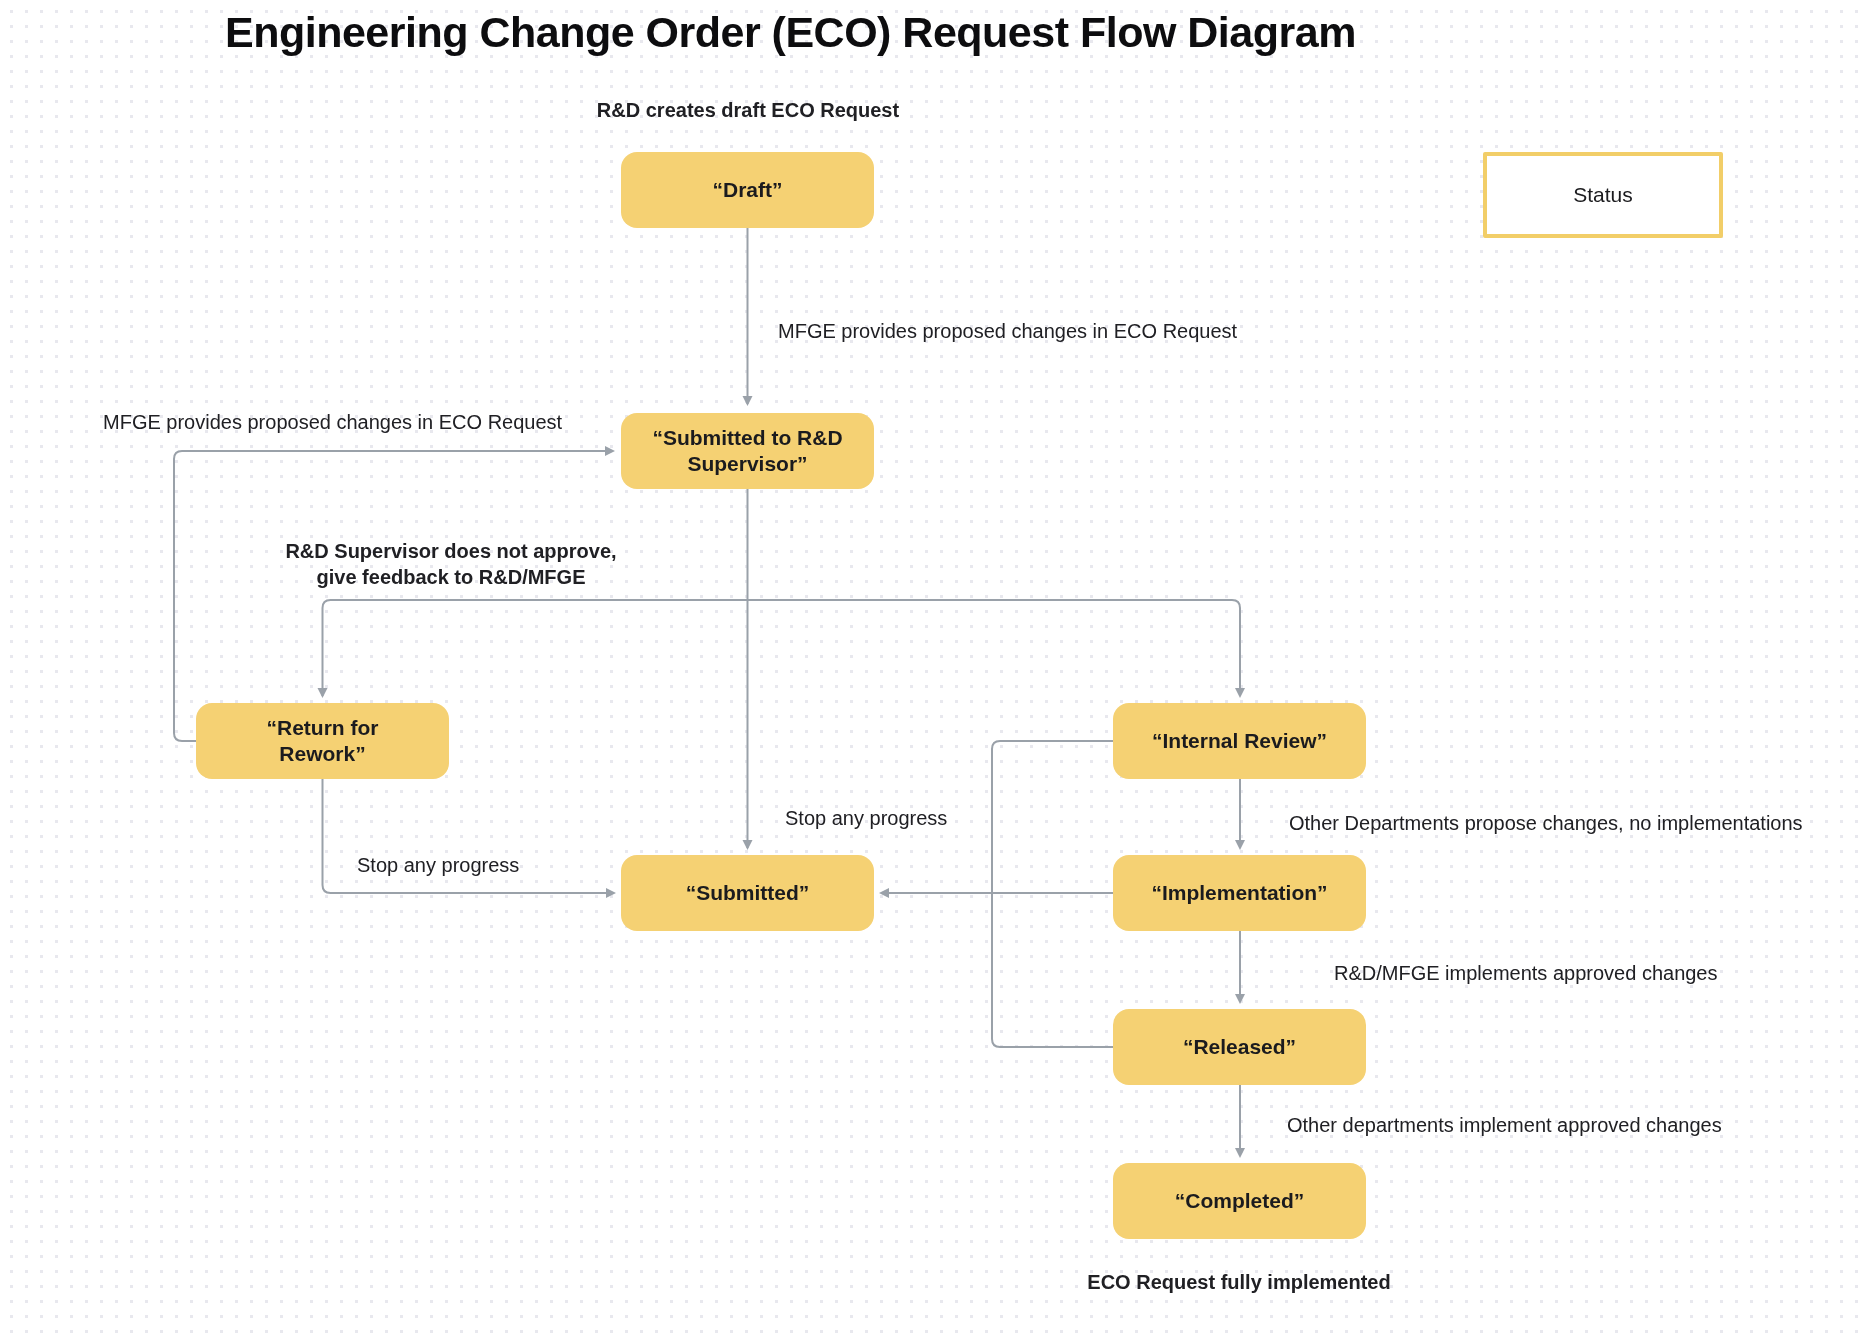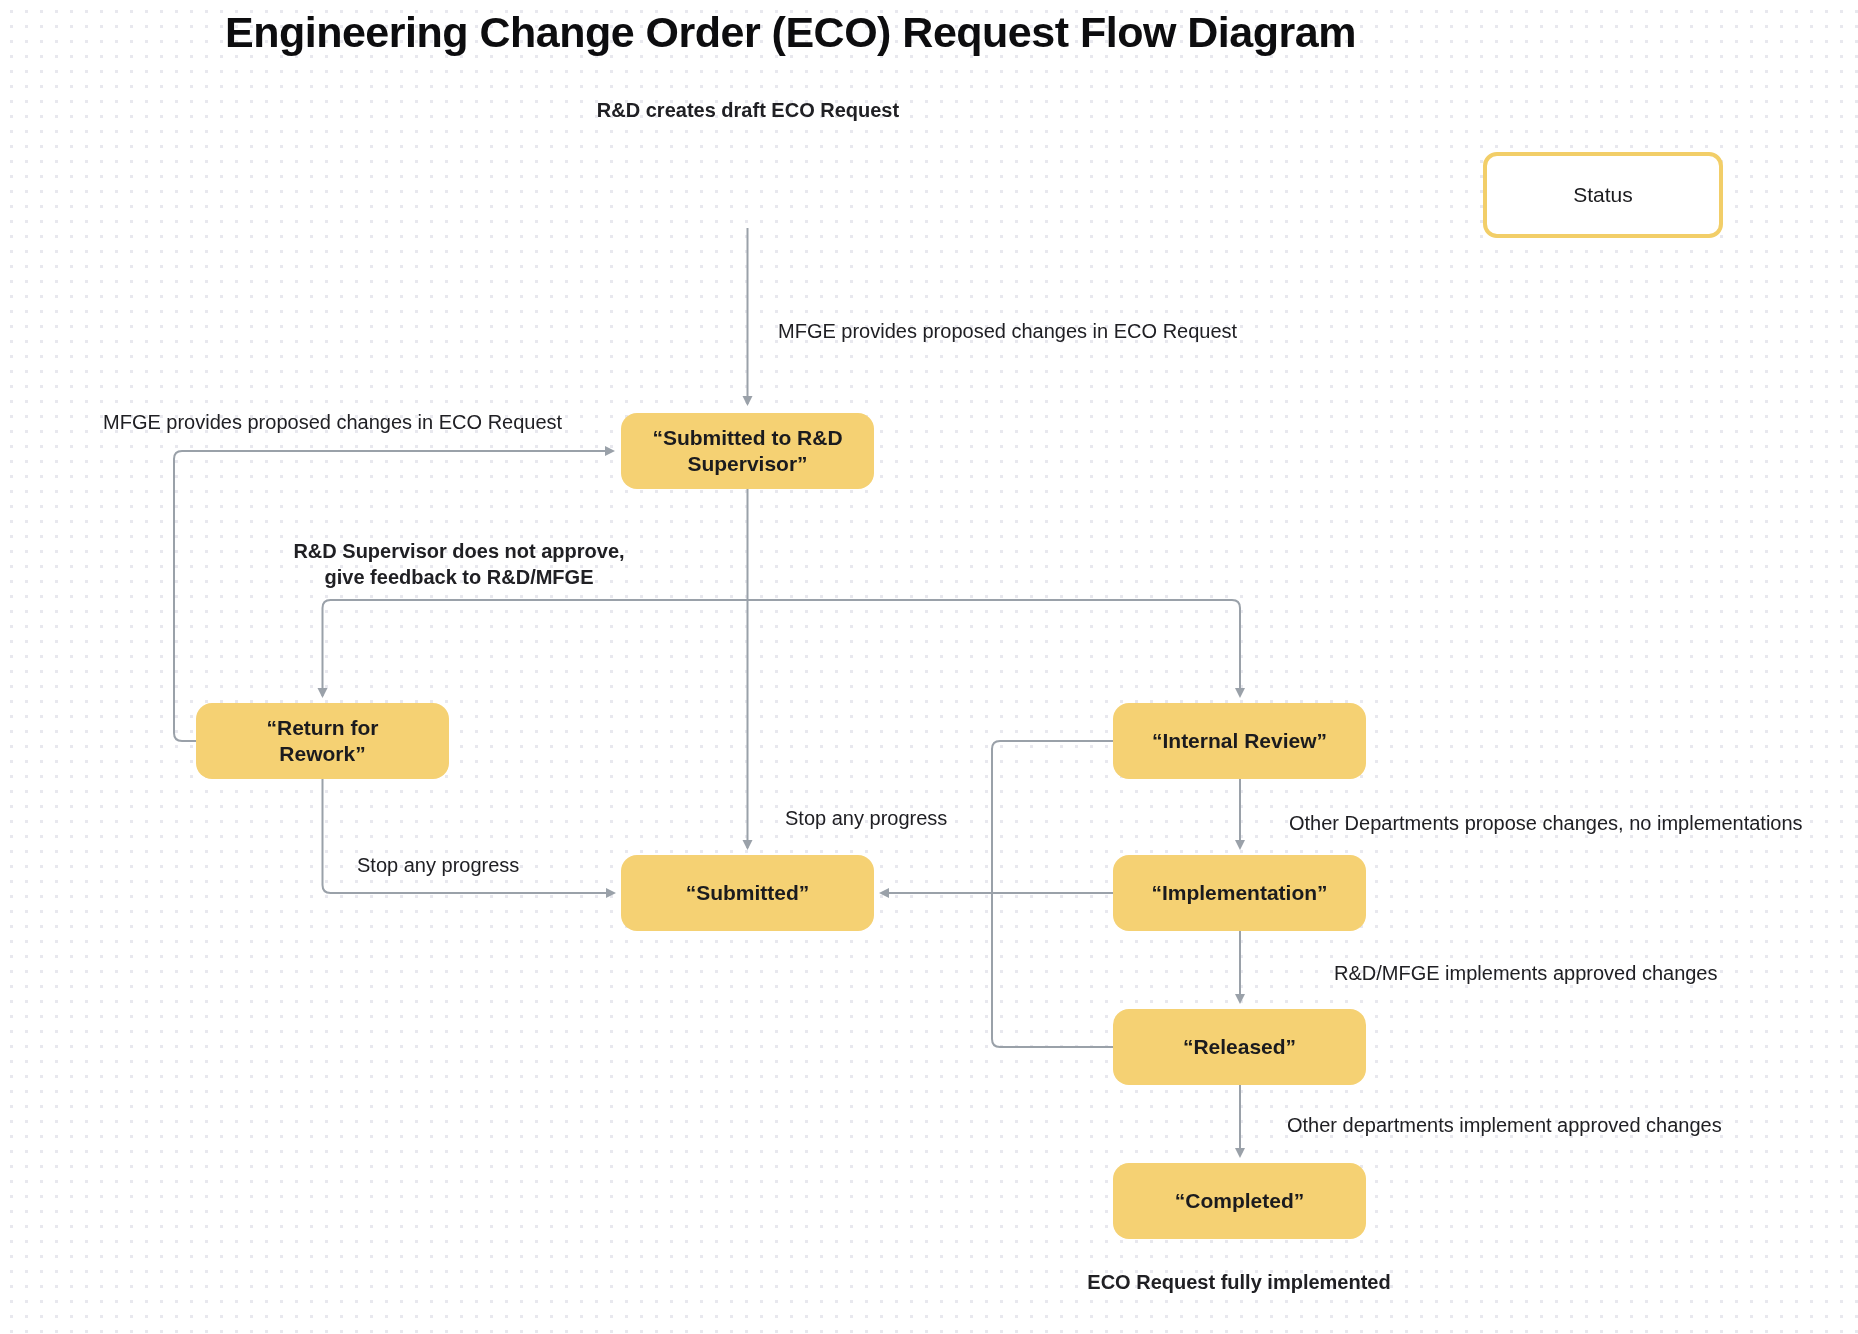--- a/index.html
+++ b/index.html
@@ -20,21 +20,21 @@
   .edges{position:absolute;left:0;top:0;}
   .node{
     position:absolute;width:253px;height:76px;
     background:#F5D173;border-radius:16px;
     display:flex;align-items:center;justify-content:center;text-align:center;
     font-size:21px;font-weight:bold;color:#1b1b1e;line-height:1.25;
     padding:0 28px;box-sizing:border-box;
   }
   .legend{
     position:absolute;width:240px;height:86px;
-    background:#ffffff;border:4px solid #F2CE68;border-radius:14px;
+    background:#ffffff;border:4px solid #F2CE68;border-radius:2px;
     display:flex;align-items:center;justify-content:center;
     font-size:21px;color:#1b1b1e;box-sizing:border-box;
   }
   .elabel{
     position:absolute;font-size:20px;color:#202024;line-height:26px;
     white-space:pre-line;
   }
   .center{text-align:center;font-weight:bold;}
 </style>
 </head>
@@ -59,20 +59,23 @@
       <path marker-end="url(#arrow)" d="M322.5 779 L322.5 885 Q322.5 893 330.5 893 L614 893"></path>
       <path d="M1113 741 L1000 741 Q992 741 992 749 L992 893"></path>
       <path d="M1113 1047 L1000 1047 Q992 1047 992 1039 L992 893"></path>
       <path marker-end="url(#arrow)" d="M1113 893 L881 893"></path>
       <path marker-end="url(#arrow)" d="M1240 779 L1240 848"></path>
       <path marker-end="url(#arrow)" d="M1240 931 L1240 1002"></path>
       <path marker-end="url(#arrow)" d="M1240 1085 L1240 1156"></path>
     </g>
   </svg>
 
+  <div class="node" style="left:621px;top:152px;">
+      <span>“Draft”</span>
+    </div>
   <div class="node" style="left:621px;top:413px;">
       <span>“Submitted to R&amp;D Supervisor”</span>
     </div>
   <div class="node" style="left:196px;top:703px;">
       <span>“Return for Rework”</span>
     </div>
   <div class="node" style="left:1113px;top:703px;">
       <span>“Internal Review”</span>
     </div>
   <div class="node" style="left:621px;top:855px;">
@@ -88,21 +91,21 @@
       <span>“Completed”</span>
     </div>
 
   <div class="legend" style="left:1483px;top:152px;">
       <span>Status</span>
     </div>
 
   <div class="elabel center" style="left:548px;top:97px;width:400px;">R&amp;D creates draft ECO Request</div>
   <div class="elabel" style="left:778px;top:318px;">MFGE provides proposed changes in ECO Request</div>
   <div class="elabel" style="left:103px;top:409px;">MFGE provides proposed changes in ECO Request</div>
-  <div class="elabel center" style="left:259px;top:538px;width:400px;">R&amp;D Supervisor does not approve,
+  <div class="elabel center" style="left:251px;top:538px;width:400px;">R&amp;D Supervisor does not approve,
 give feedback to R&amp;D/MFGE</div>
   <div class="elabel" style="left:785px;top:805px;">Stop any progress</div>
   <div class="elabel" style="left:357px;top:852px;">Stop any progress</div>
   <div class="elabel" style="left:1289px;top:810px;">Other Departments propose changes, no implementations</div>
   <div class="elabel" style="left:1334px;top:960px;">R&amp;D/MFGE implements approved changes</div>
   <div class="elabel" style="left:1287px;top:1112px;">Other departments implement approved changes</div>
   <div class="elabel center" style="left:1039px;top:1269px;width:400px;">ECO Request fully implemented</div>
 
 </div>
 

